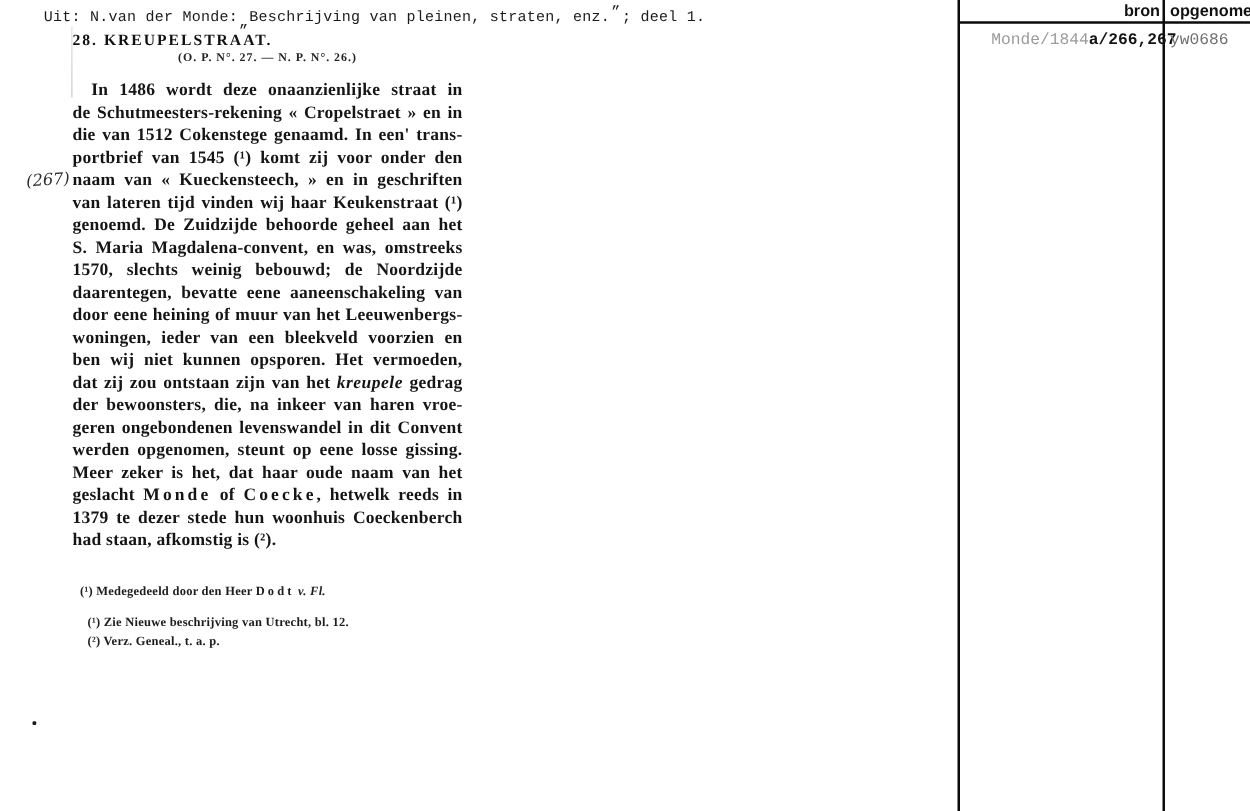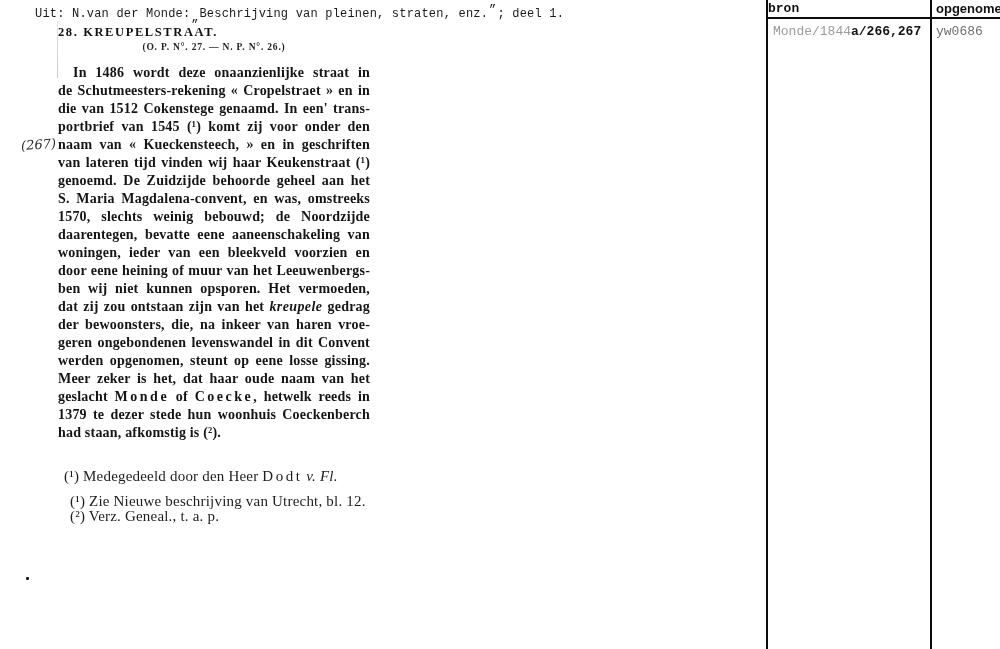--- a/index.html
+++ b/index.html
@@ -57,21 +57,21 @@
     white-space:normal;
     color:#151515;
     letter-spacing:.2px;
   }
   .body-line.first{text-indent:15px;}
   .body-line.last{text-align-last:left;}
   .body-line i{letter-spacing:.4px;}
   .ls{letter-spacing:2.5px;}
 
   .footnote{
-    font-size:15px;font-weight:normal;
+    font-size:10px;font-weight:bold;
     color:#1d1d1d;
     white-space:nowrap;
     letter-spacing:.2px;
   }
   .fn1{left:64px;top:468px;}
   .fn2{left:70px;top:493px;}
   .fn3{left:70px;top:508px;}
 
   .faint-edge{
     left:57px;top:21px;width:1px;height:57px;
@@ -85,28 +85,28 @@
   
   .vline{top:0;width:2px;height:649px;background:#0c0c0c;}
   .v-left{left:766px;}
   .v-mid{left:930px;}
   .hline{left:767px;top:17px;width:233px;height:2px;background:#0c0c0c;}
   .col-header{
     top:1px;
     font-family:"Liberation Sans", sans-serif;
     font-weight:bold;font-size:13px;color:#111;
   }
-  .col-header.bron{left:768px;width:160px;text-align:left;font-family:Liberation Mono, monospace;}
+  .col-header.bron{left:768px;width:160px;text-align:right;}
   .col-header.verwerkt{left:936px;}
   .cell-bron{
     left:773px;top:24px;
     font-family:"Liberation Mono", monospace;
     font-size:13px;white-space:nowrap;
   }
-  .cell-bron .light{color:#9b9b9b;}
+  .cell-bron .light{color:#9b9b9b;margin-left:20px;}
   .cell-bron .bold{color:#141414;font-weight:bold;}
   .cell-verwerkt{
     left:936px;top:24px;
     font-family:"Liberation Mono", monospace;
     font-size:13px;color:#6f6f6f;
   }
 </style>
 </head>
 <body>
 
@@ -125,22 +125,22 @@
       <div class="body-line first">In 1486 wordt deze onaanzienlijke straat in</div>
       <div class="body-line">de Schutmeesters-rekening « Cropelstraet » en in</div>
       <div class="body-line">die van 1512 Cokenstege genaamd. In een' trans-</div>
       <div class="body-line">portbrief van 1545 (¹) komt zij voor onder den</div>
       <div class="body-line">naam van « Kueckensteech, » en in geschriften</div>
       <div class="body-line">van lateren tijd vinden wij haar Keukenstraat (¹)</div>
       <div class="body-line">genoemd. De Zuidzijde behoorde geheel aan het</div>
       <div class="body-line">S. Maria Magdalena-convent, en was, omstreeks</div>
       <div class="body-line">1570, slechts weinig bebouwd; de Noordzijde</div>
       <div class="body-line">daarentegen, bevatte eene aaneenschakeling van</div>
+      <div class="body-line">door eene heining of muur van het Leeuwenbergs-</div>
       <div class="body-line">woningen, ieder van een bleekveld voorzien en</div>
-      <div class="body-line">door eene heining of muur van het Leeuwenbergs-</div>
       <div class="body-line">ben wij niet kunnen opsporen. Het vermoeden,</div>
       <div class="body-line">dat zij zou ontstaan zijn van het <i>kreupele</i> gedrag</div>
       <div class="body-line">der bewoonsters, die, na inkeer van haren vroe-</div>
       <div class="body-line">geren ongebondenen levenswandel in dit Convent</div>
       <div class="body-line">werden opgenomen, steunt op eene losse gissing.</div>
       <div class="body-line">Meer zeker is het, dat haar oude naam van het</div>
       <div class="body-line">geslacht <span class="ls">Monde</span> of <span class="ls">Coecke</span>, hetwelk reeds in</div>
       <div class="body-line">1379 te dezer stede hun woonhuis Coeckenberch</div>
       <div class="body-line last">had staan, afkomstig is (²).</div>
     </div>

